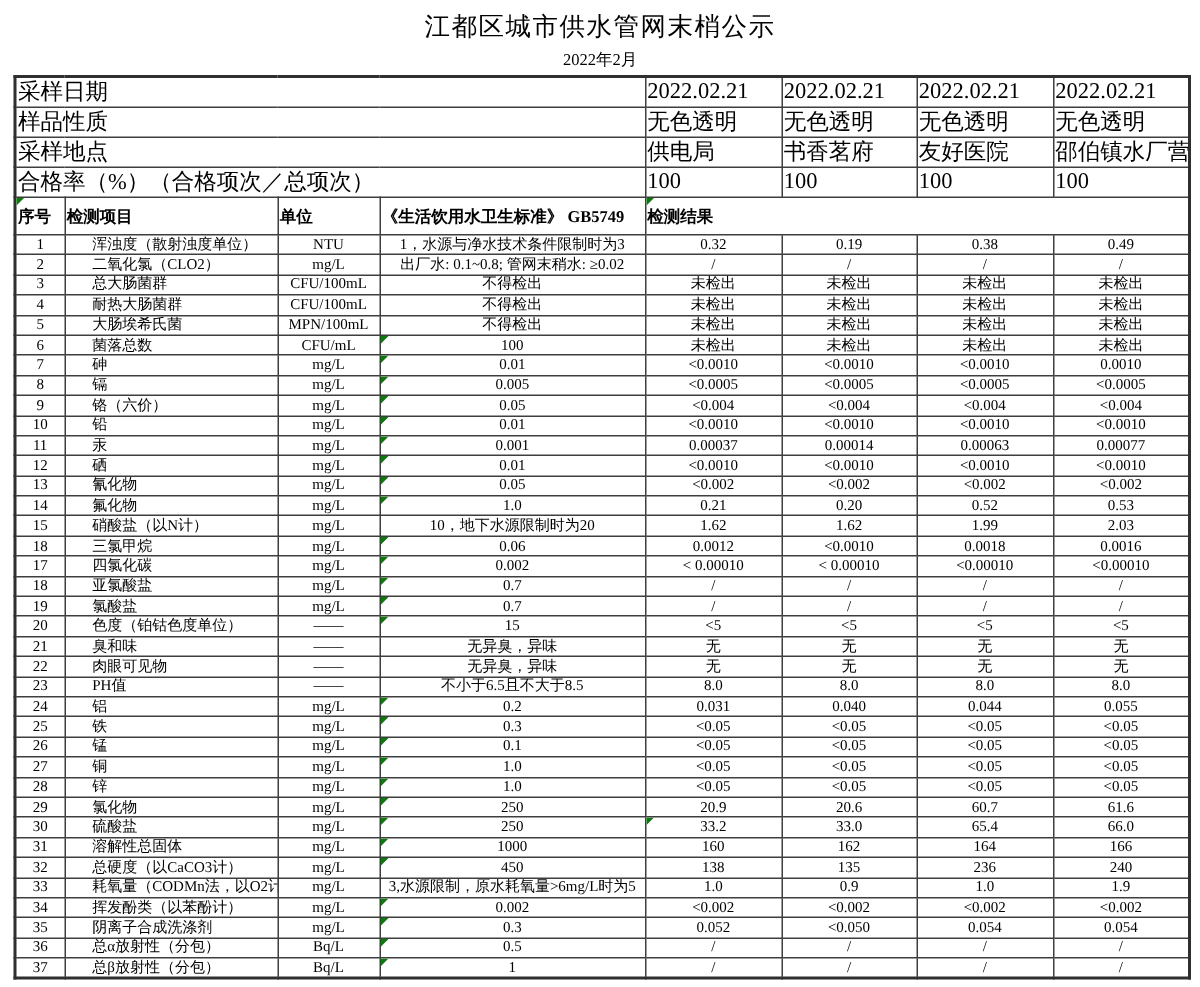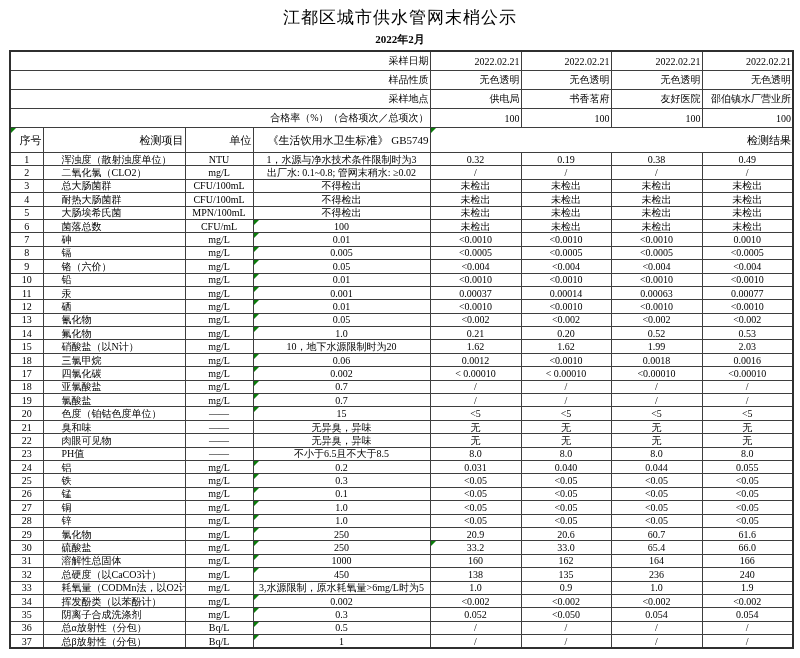--- a/index.html
+++ b/index.html
@@ -7,34 +7,34 @@
     width:800px;height:658px;background:#ffffff;color:#000;
     font-family:"Liberation Serif","DejaVu Serif",serif;
     -webkit-font-smoothing:antialiased;
   }
   .page{width:800px;height:658px;overflow:hidden;}
   .title{
     text-align:center;font-weight:normal;font-size:17px;
     padding-top:6px;letter-spacing:1px;
   }
   .subtitle{
-    text-align:center;font-weight:bold;font-size:11px;
+    text-align:center;font-weight:normal;font-size:11px;
     margin:3px 0 3px 0;
   }
   table.report{
     border-collapse:collapse;table-layout:fixed;
     margin-left:9px;width:783px;
     border:2px solid #2f2f2f;
   }
   td,th{
     border:1px solid #3e3e3e;position:relative;overflow:hidden;
     white-space:nowrap;padding:0 1px;vertical-align:middle;
   }
-  .info-row td{height:18px;font-size:10px;text-align:right;}
-  .ch-row th{height:24px;font-size:11px;font-weight:normal;text-align:right;}
+  .info-row td{height:18px;font-size:15px;text-align:left;}
+  .ch-row th{height:24px;font-size:11px;font-weight:bold;text-align:left;}
   .d-row td{height:12.4px;font-size:10px;line-height:11px;text-align:center;}
   .d-row td.item{text-align:left;padding-left:18px;}
   .flag{
     position:absolute;left:0;top:0;width:0;height:0;display:block;
     border-top:5px solid #0b7c0b;border-right:5px solid transparent;
   }
   .txt{display:inline;}
 </style>
 </head>
 <body>

